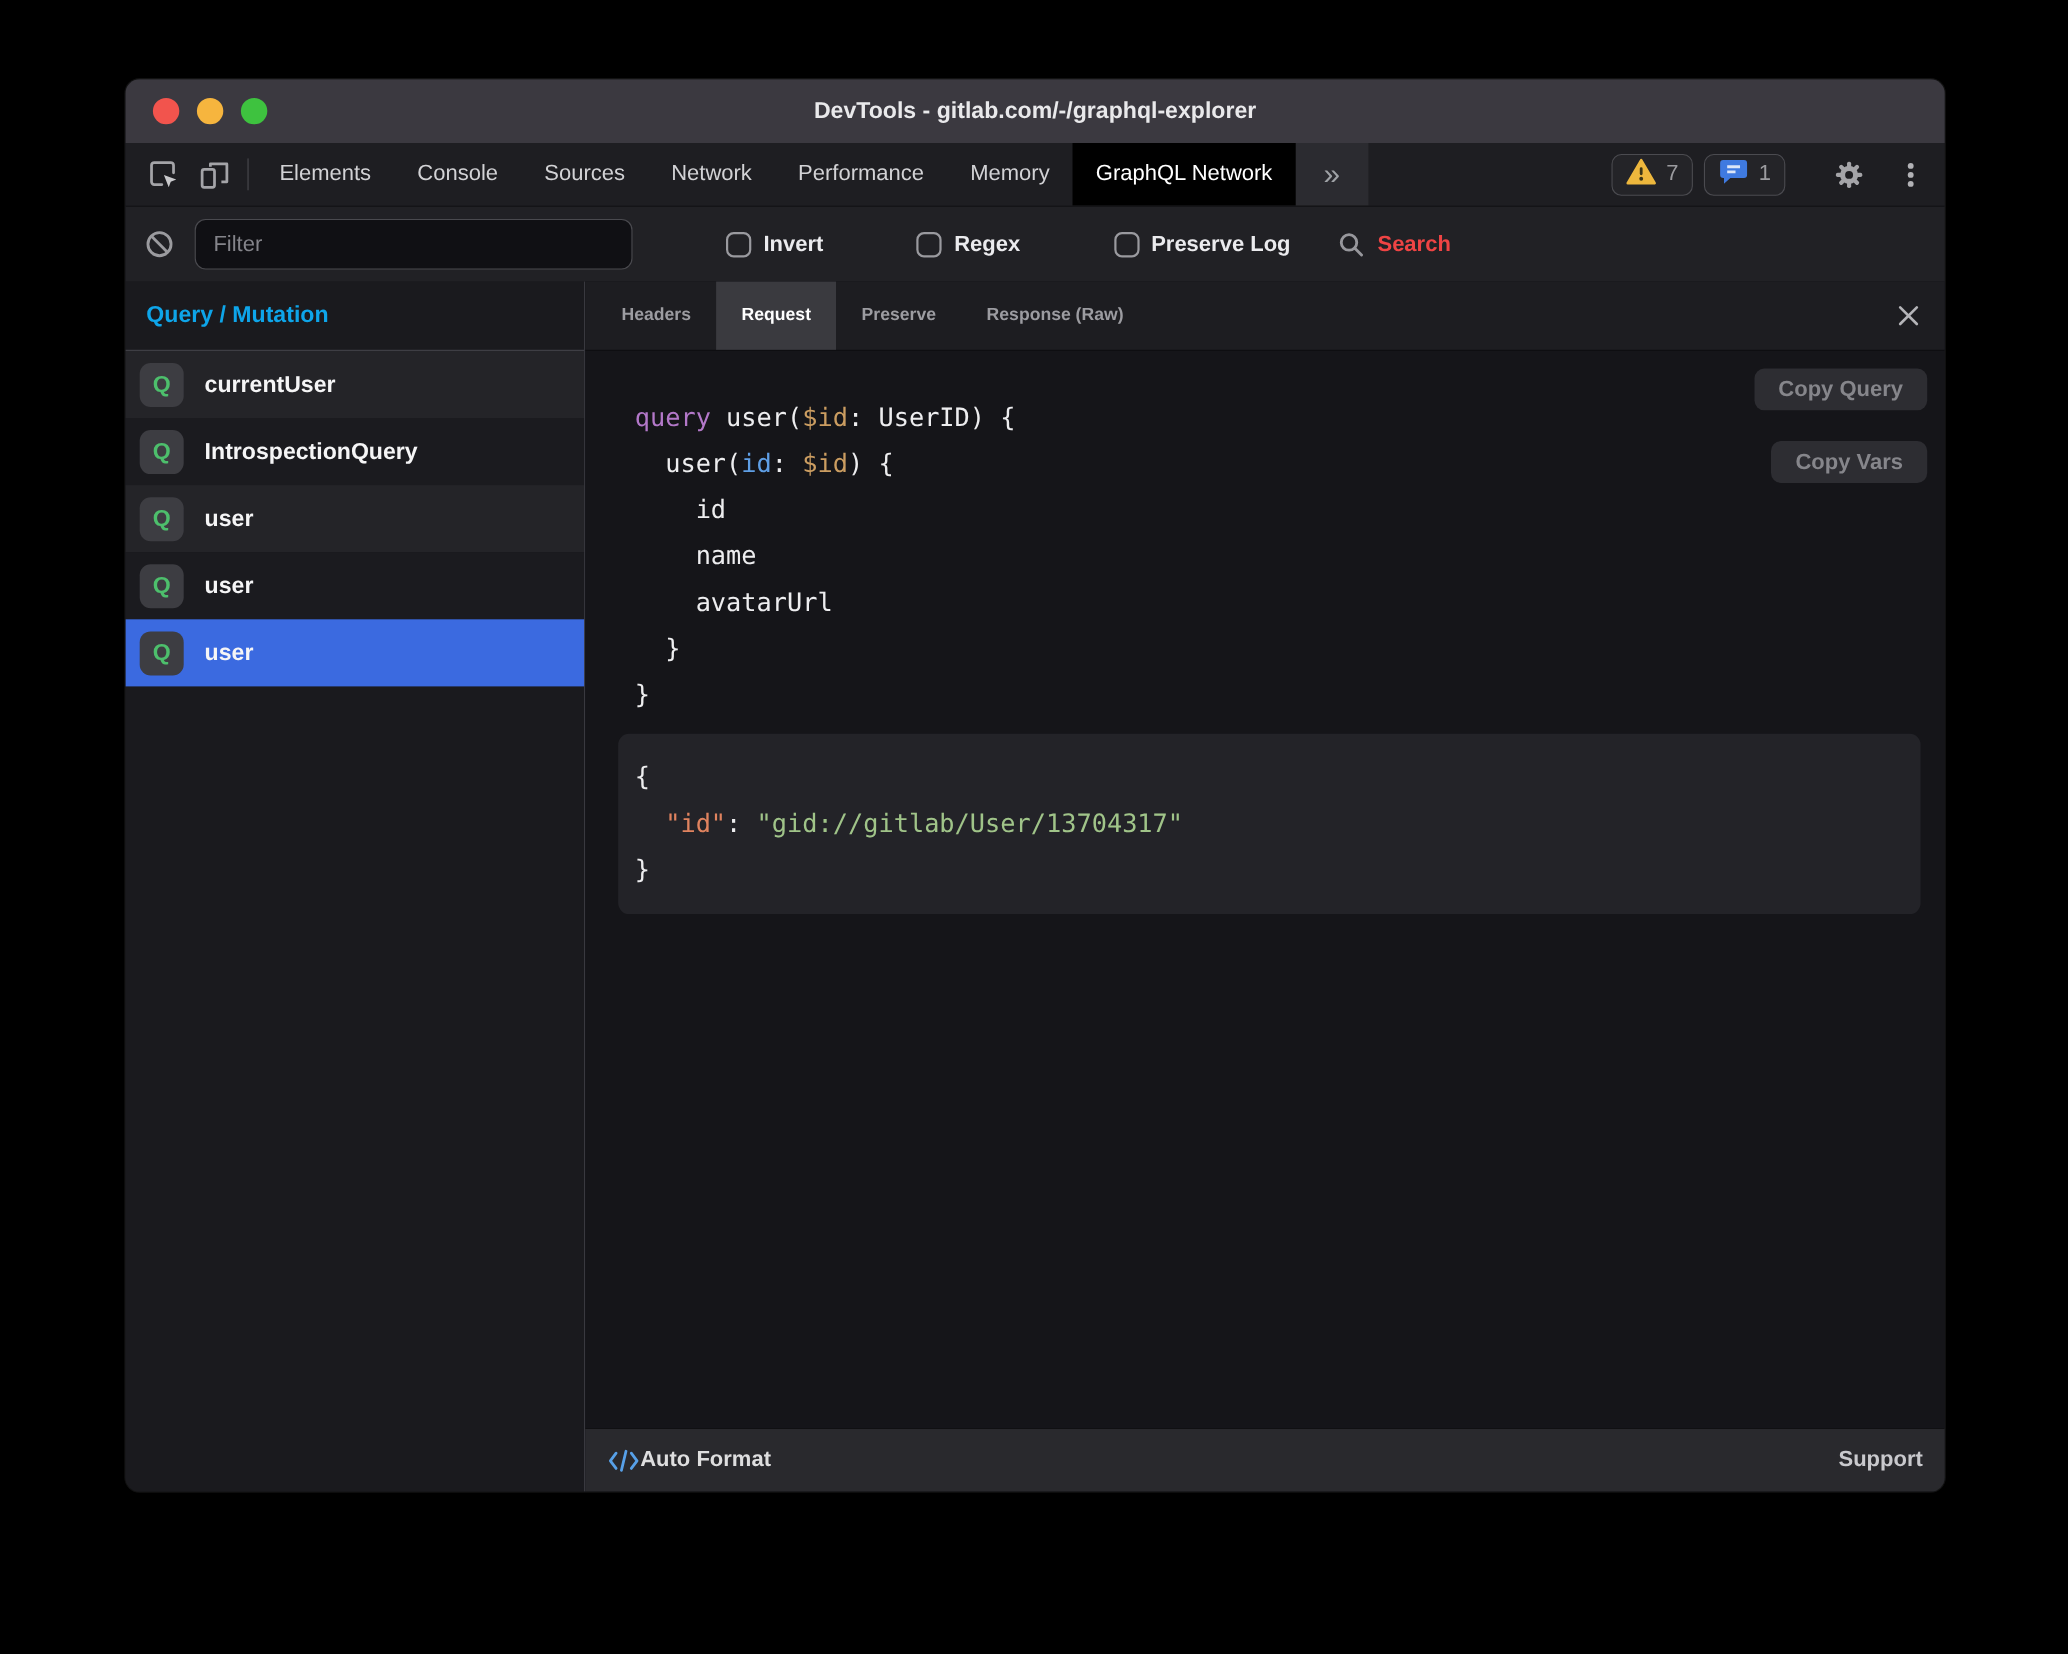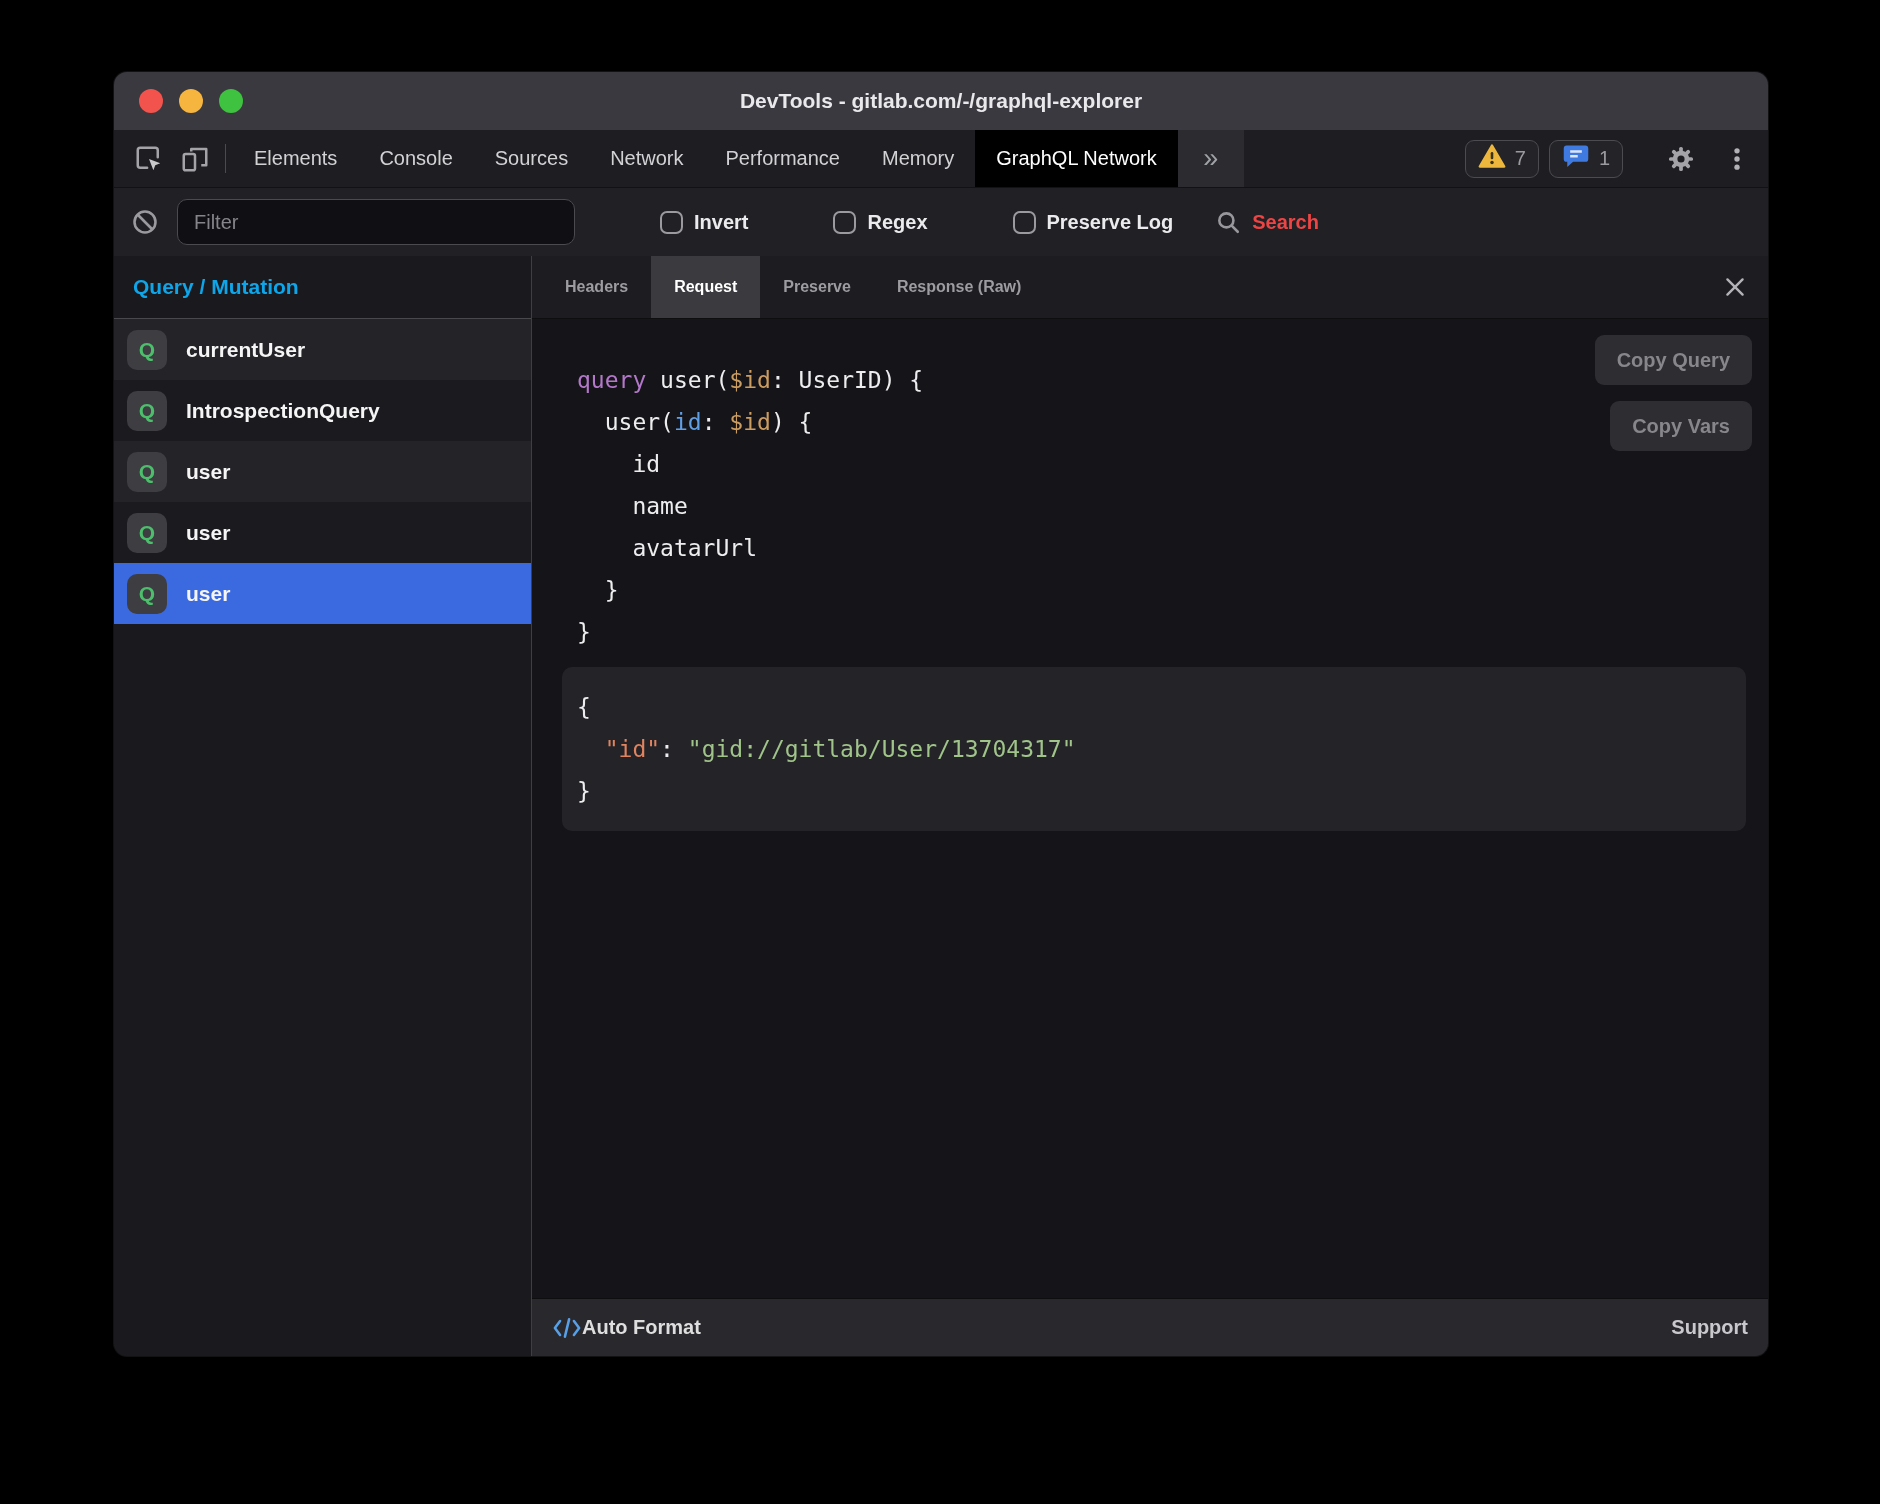--- a/index.html
+++ b/index.html
@@ -85,21 +85,21 @@
           color:#ededef; white-space:pre; }
   .query-code { margin-left:15px; }
   .tok-kw  { color:var(--code-keyword-purple); }
   .tok-var { color:var(--code-variable-tan); }
   .tok-arg { color:var(--code-argument-blue); }
   .tok-key { color:var(--json-key-orange); }
   .tok-str { color:var(--json-string-green); }
   .vars-box { margin-top:14px; background:#232328; border-radius:10px;
               padding:19px 20px 19px 15px; }
 
-  .copy-btn { position:absolute; right:16px; height:50px; background:#2d2d32;
+  .copy-btn { position:absolute; right:16px; height:38px; background:#2d2d32;
               border:none; border-radius:9px; color:#86868b; font-size:20px;
               font-weight:bold; padding:0 22px;
               font-family:"Liberation Sans", sans-serif; }
   .copy-query { top:16px; }
   .copy-vars  { top:82px; }
 
   .footer { height:58px; flex:none; background:#29292d; border-top:1px solid #0e0e10;
             display:flex; align-items:center; padding:0 20px; }
   .footer-label { color:#dededf; font-size:20px; font-weight:bold; }
   .support { margin-left:auto; color:#c9c9cd; font-size:20px; font-weight:bold; }

